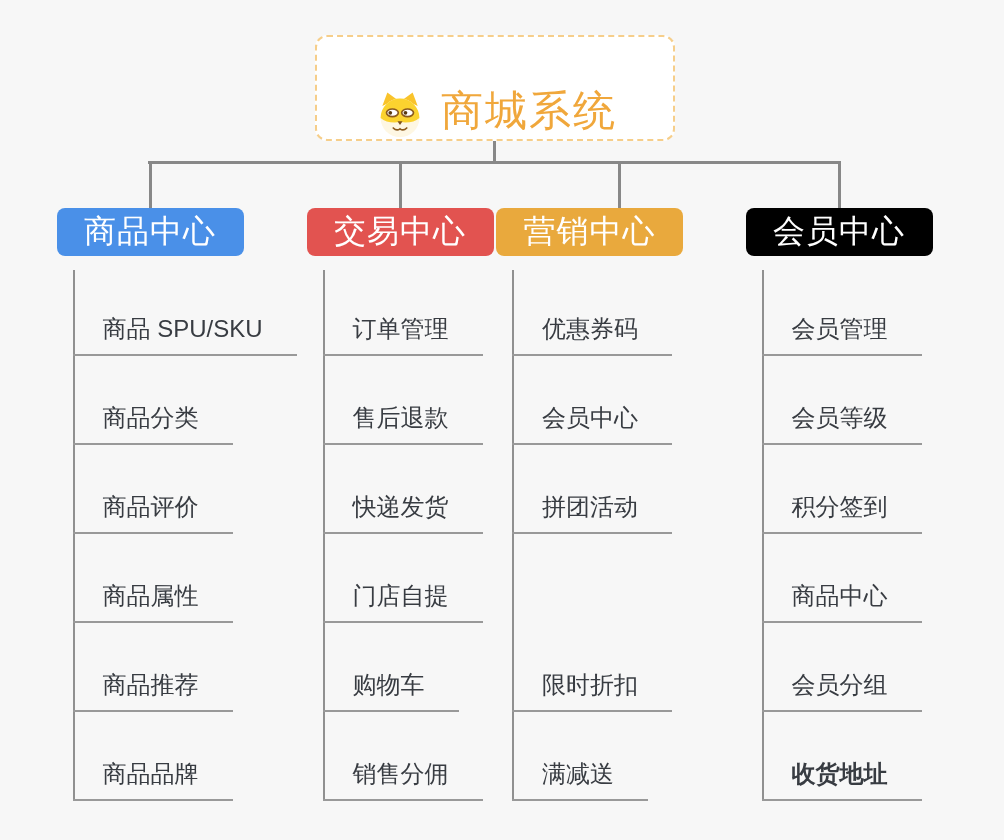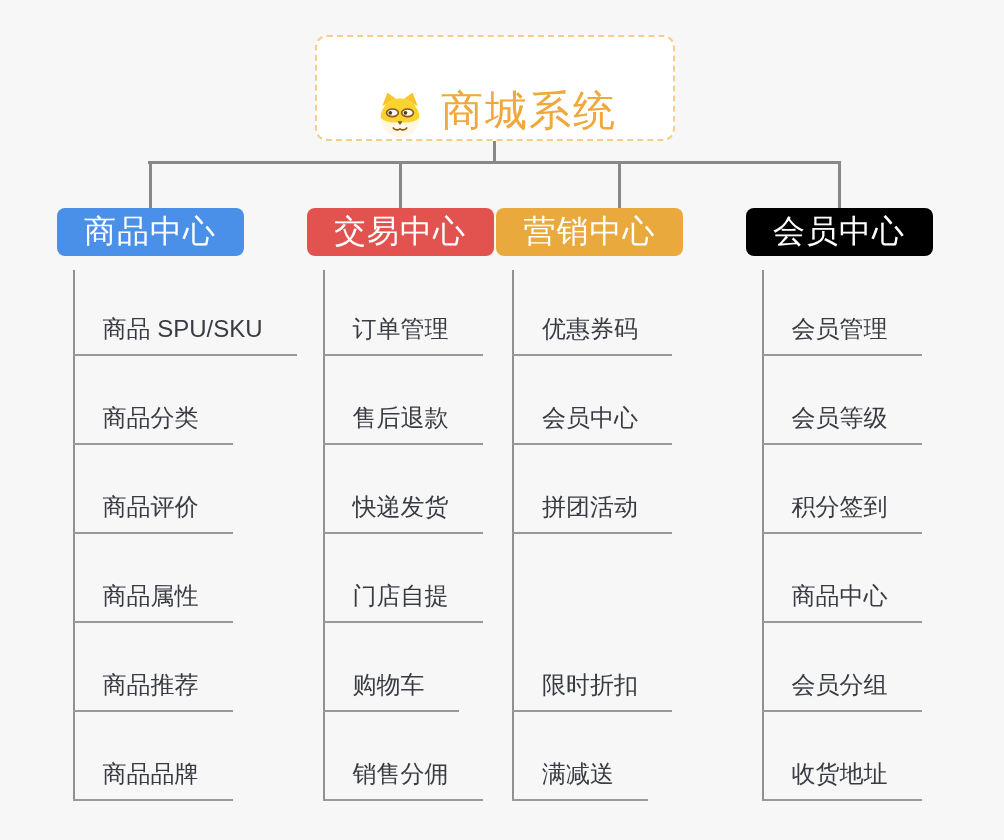--- a/index.html
+++ b/index.html
@@ -94,15 +94,15 @@
     </div>
     <div class="line drop" style="left: 837.5px;"></div>
     <div class="branch-col" style="left: 745.5px;">
       <div class="branch-header" style="background: #000000;">会员中心</div>
       <div class="branch-vline"></div>
       <div class="leaf-item" style="top: 104px;">会员管理</div>
       <div class="leaf-item" style="top: 193px;">会员等级</div>
       <div class="leaf-item" style="top: 282px;">积分签到</div>
       <div class="leaf-item" style="top: 371px;">商品中心</div>
       <div class="leaf-item" style="top: 460px;">会员分组</div>
-      <div class="leaf-item" style="top: 549px;">收货地址</div>
+      <div class="leaf-item" style="top: 549px; font-weight: bold;">收货地址</div>
     </div>
   </div>
 
 </body></html>

